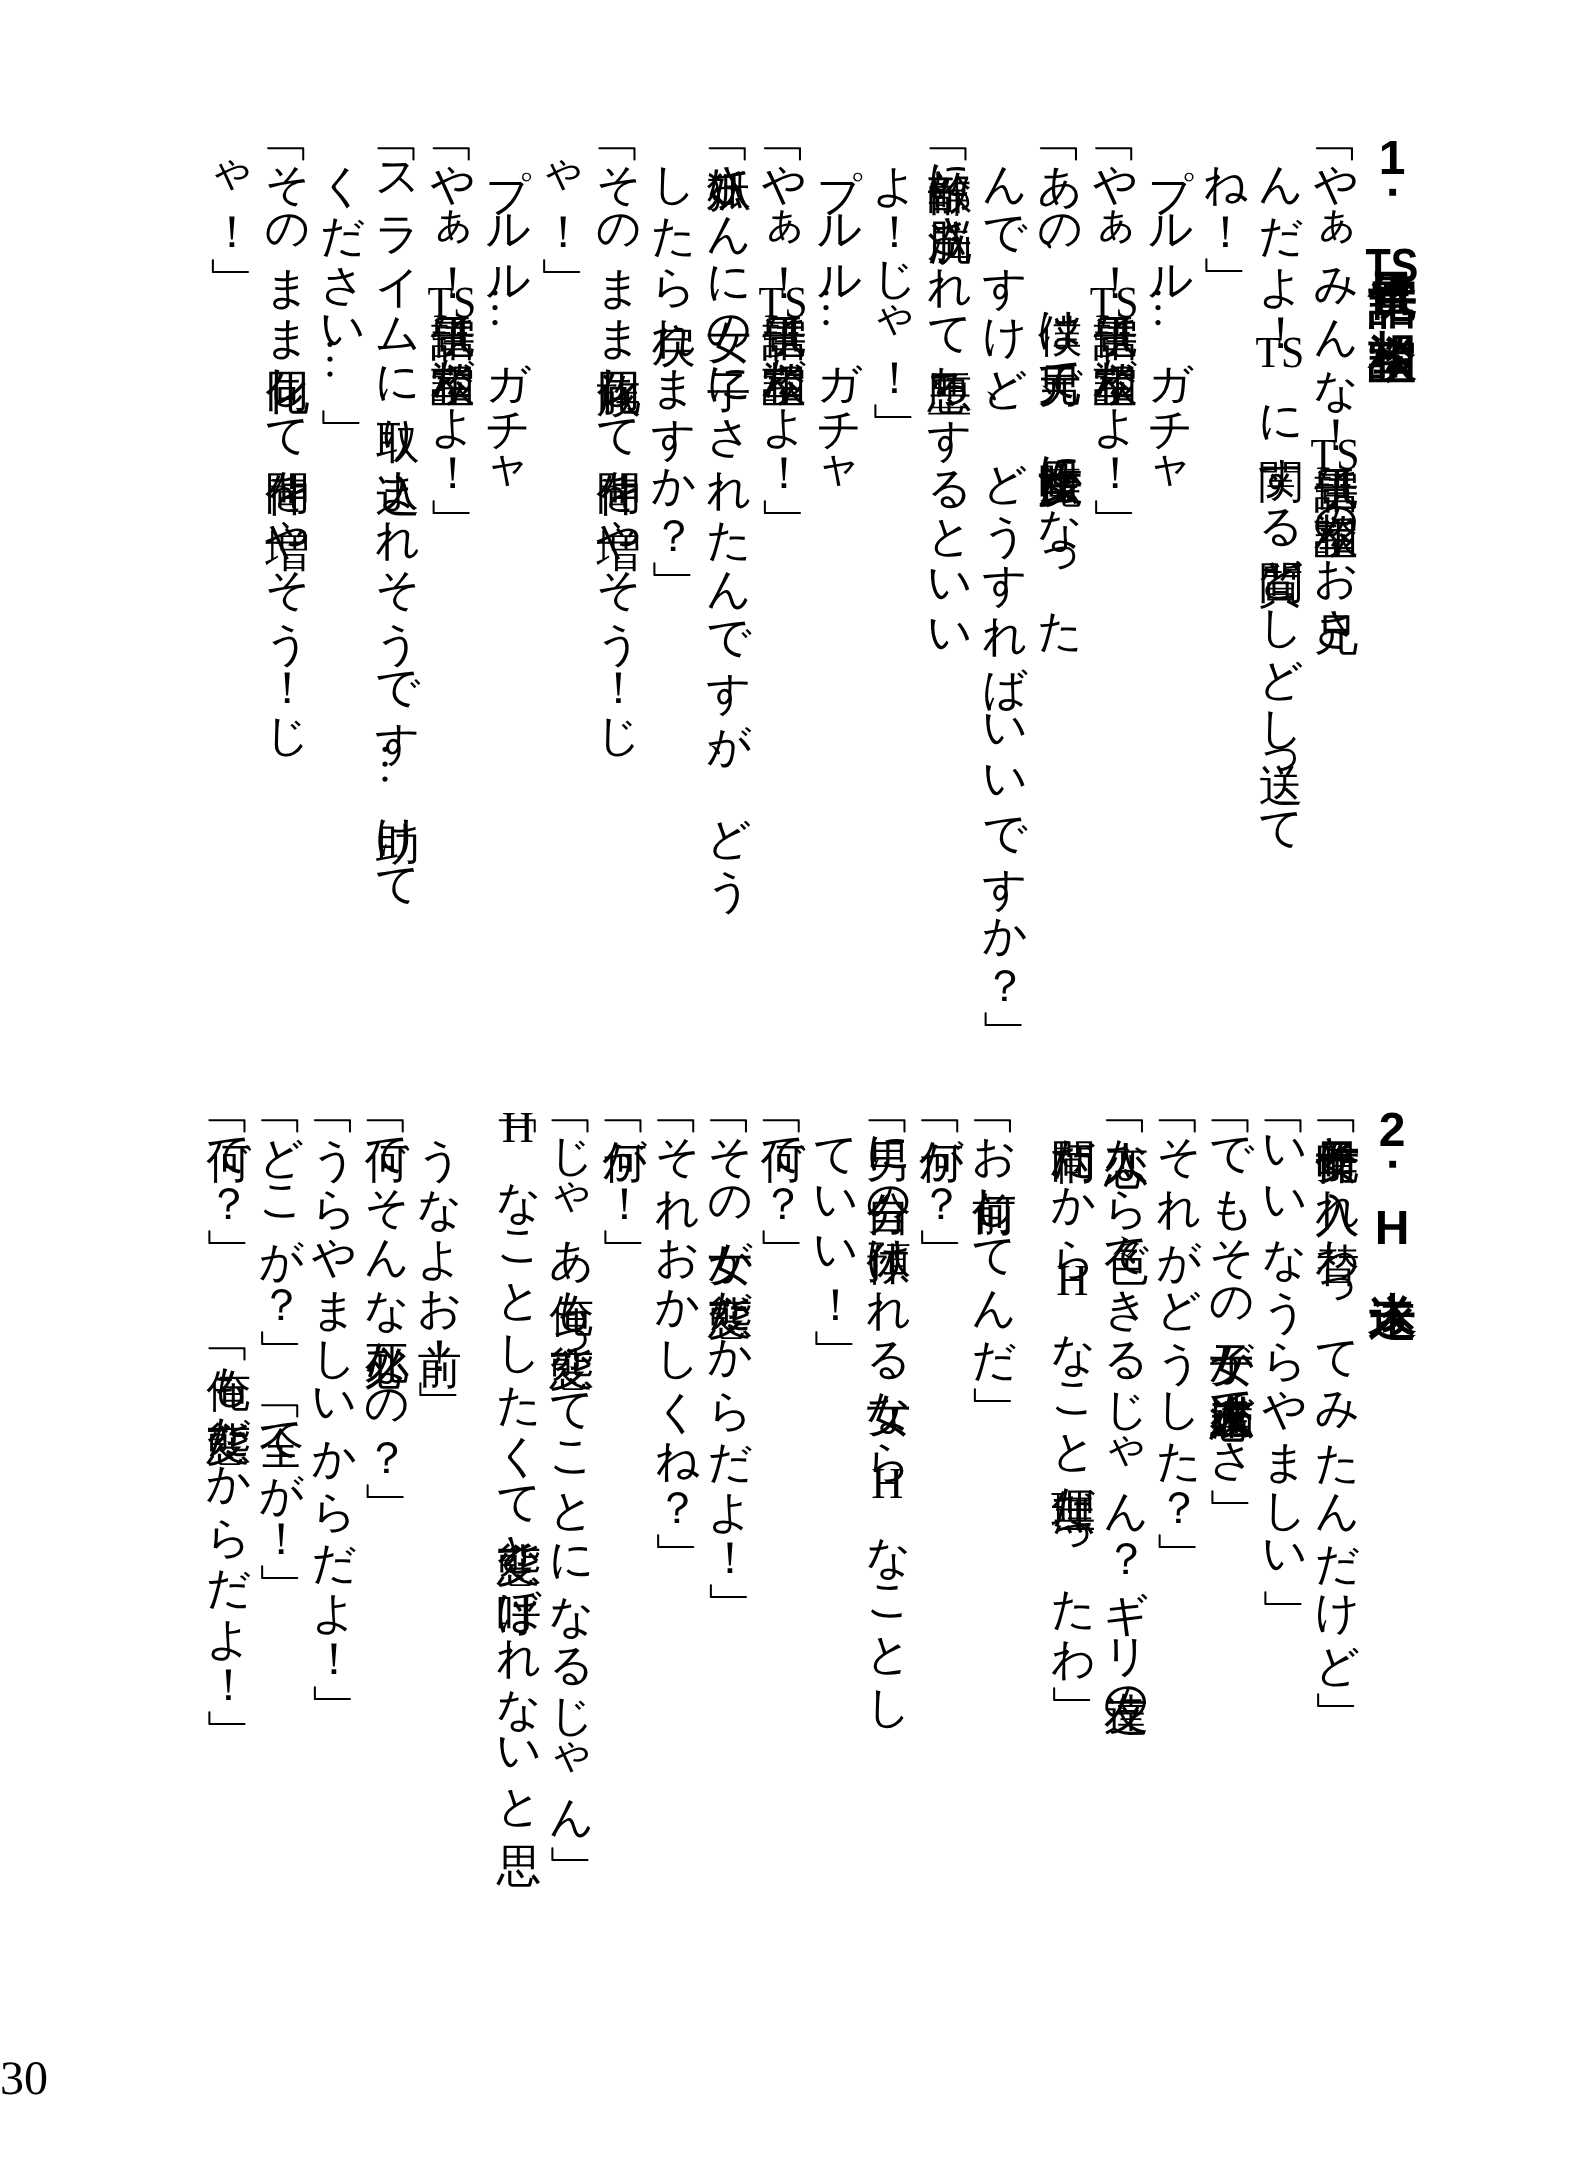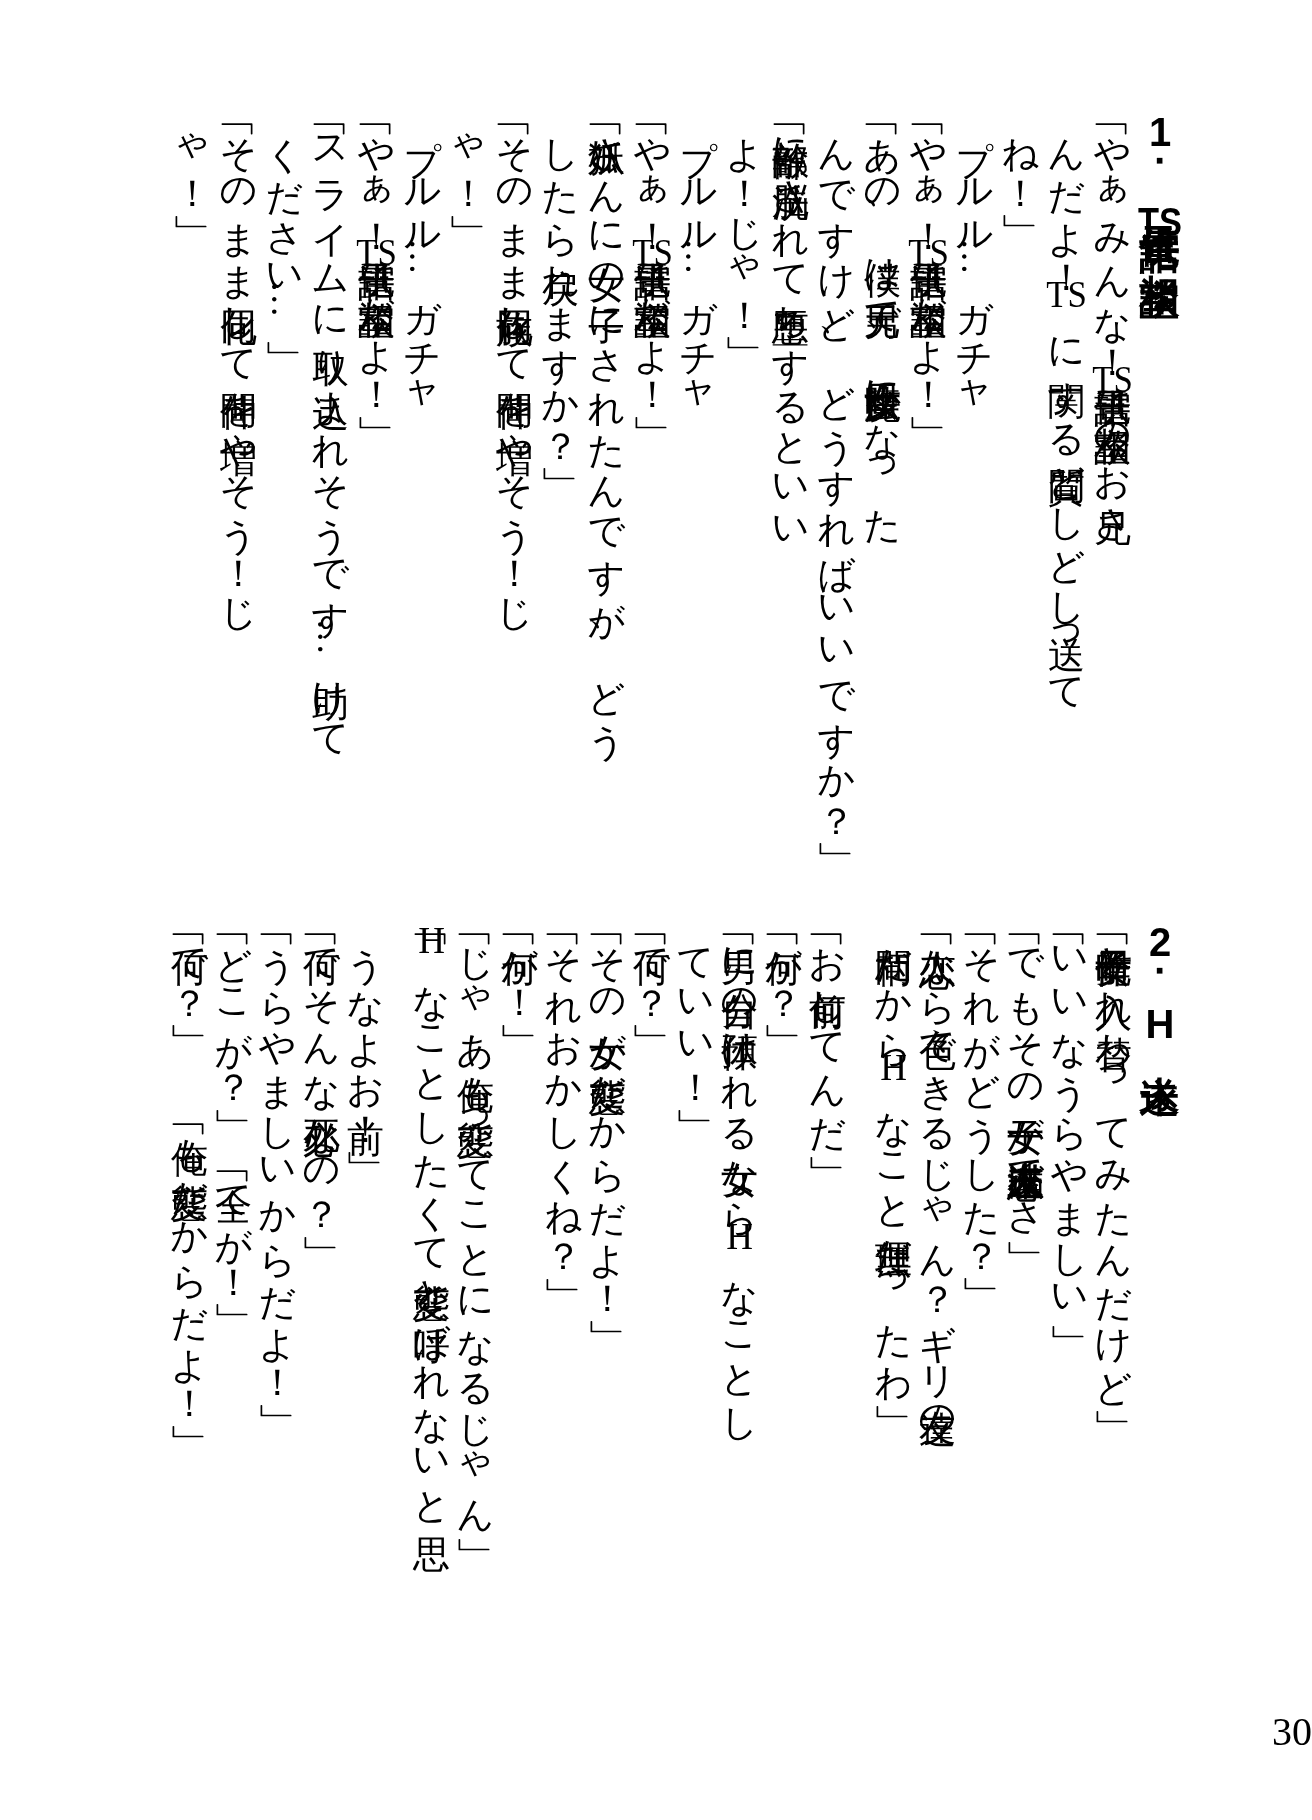--- a/index.html
+++ b/index.html
@@ -41,21 +41,21 @@
   #section-2 .col { line-height: 44px; }
   .col.gap { margin-block-start: 22px; }
   .seg { display: inline; }
   .tcy {
     text-combine-upright: all;
     -webkit-text-combine: horizontal;
   }
   .pageno {
     position: absolute;
     top: 1708px; left: 0; width: 100%;
-    text-align: right;
+    text-align: left;
     font-family: "Liberation Serif", "DejaVu Serif", serif;
     font-size: 40px;
     color: #000;
   }
 </style>
 </head>
 <body>
 
 <div class="page">
 

